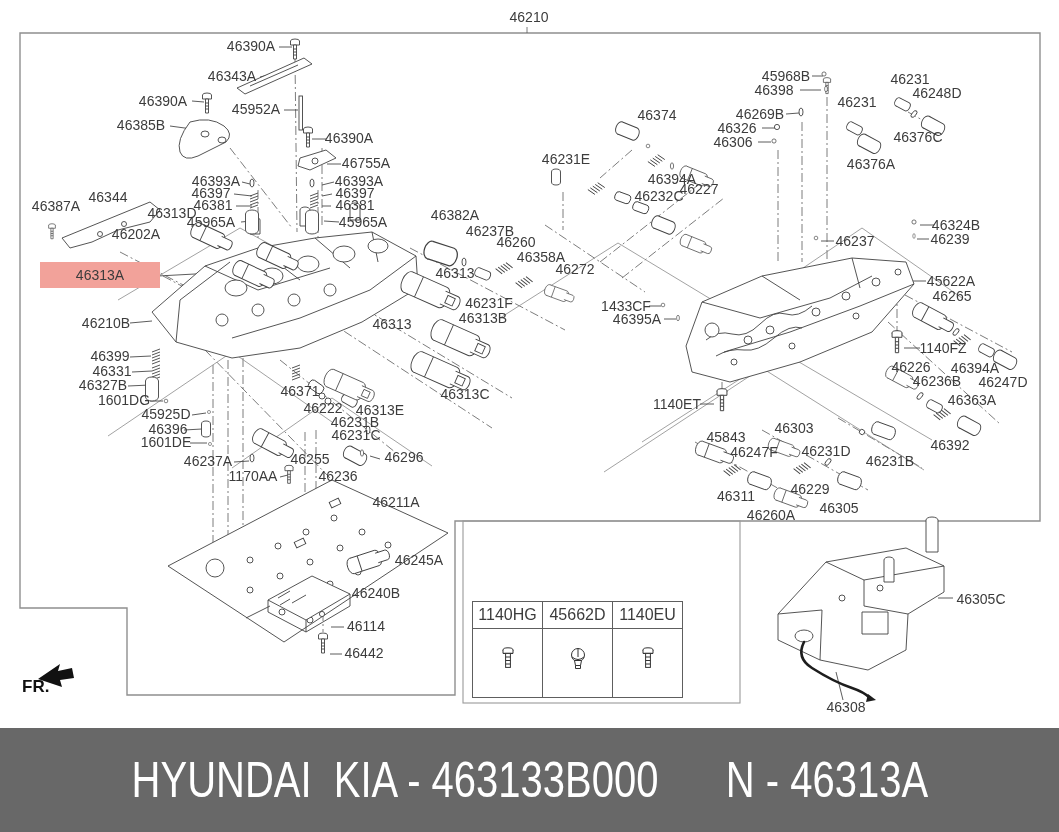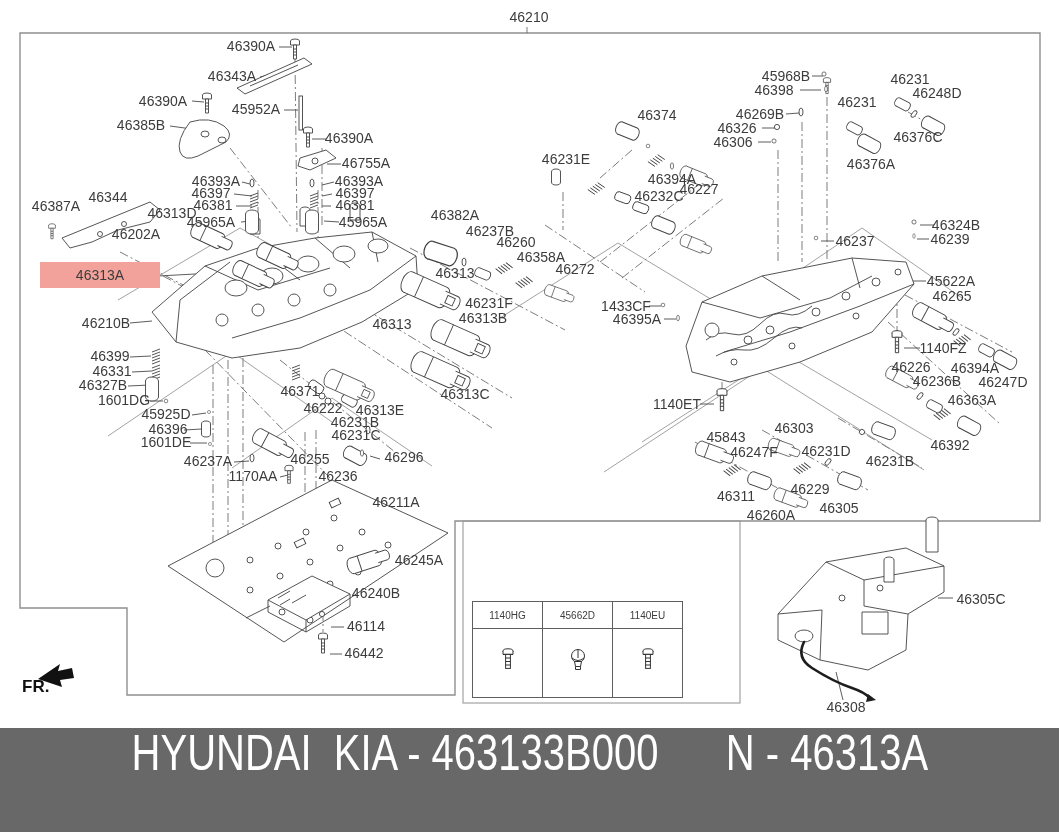--- a/index.html
+++ b/index.html
@@ -14,26 +14,26 @@
   .art{stroke:#424242;stroke-width:.9;fill:#fff;}
   .artn{stroke:#424242;stroke-width:.9;fill:none;}
   .dd{stroke:#5a5a5a;stroke-width:.8;fill:none;stroke-dasharray:9 3 2 3;}
   .chev{stroke:#8a8a8a;stroke-width:.8;fill:none;}
   .leader{stroke:#4a4a4a;stroke-width:.9;}
   .wire{stroke:#1d1d1d;stroke-width:2.6;fill:none;stroke-linecap:round;}
   
   #fasteners{position:absolute;left:472px;top:601px;border-collapse:collapse;
              background:#fff;}
   #fasteners th,#fasteners td{border:1.2px solid #5e5e5e;width:67px;text-align:center;
-             font-weight:normal;font-size:10px;color:#3c3c3c;}
+             font-weight:normal;font-size:16px;color:#3c3c3c;}
   #fasteners th{height:24px;}
   #fasteners td{height:66px;}
   
   #footer-banner{position:absolute;left:0;top:728px;width:1059px;height:104px;
-      display:flex;justify-content:center;}
+      display:flex;align-items:center;justify-content:center;}
   #footer-banner .inner{display:flex;gap:84px;transform:scaleX(.8);white-space:pre;
       font-size:50px;line-height:1;}
 </style>
 </head>
 <body>
 
 <div id="stage">
 
 <svg id="diagram-svg" width="1059" height="728" viewBox="0 0 1059 728">
 

